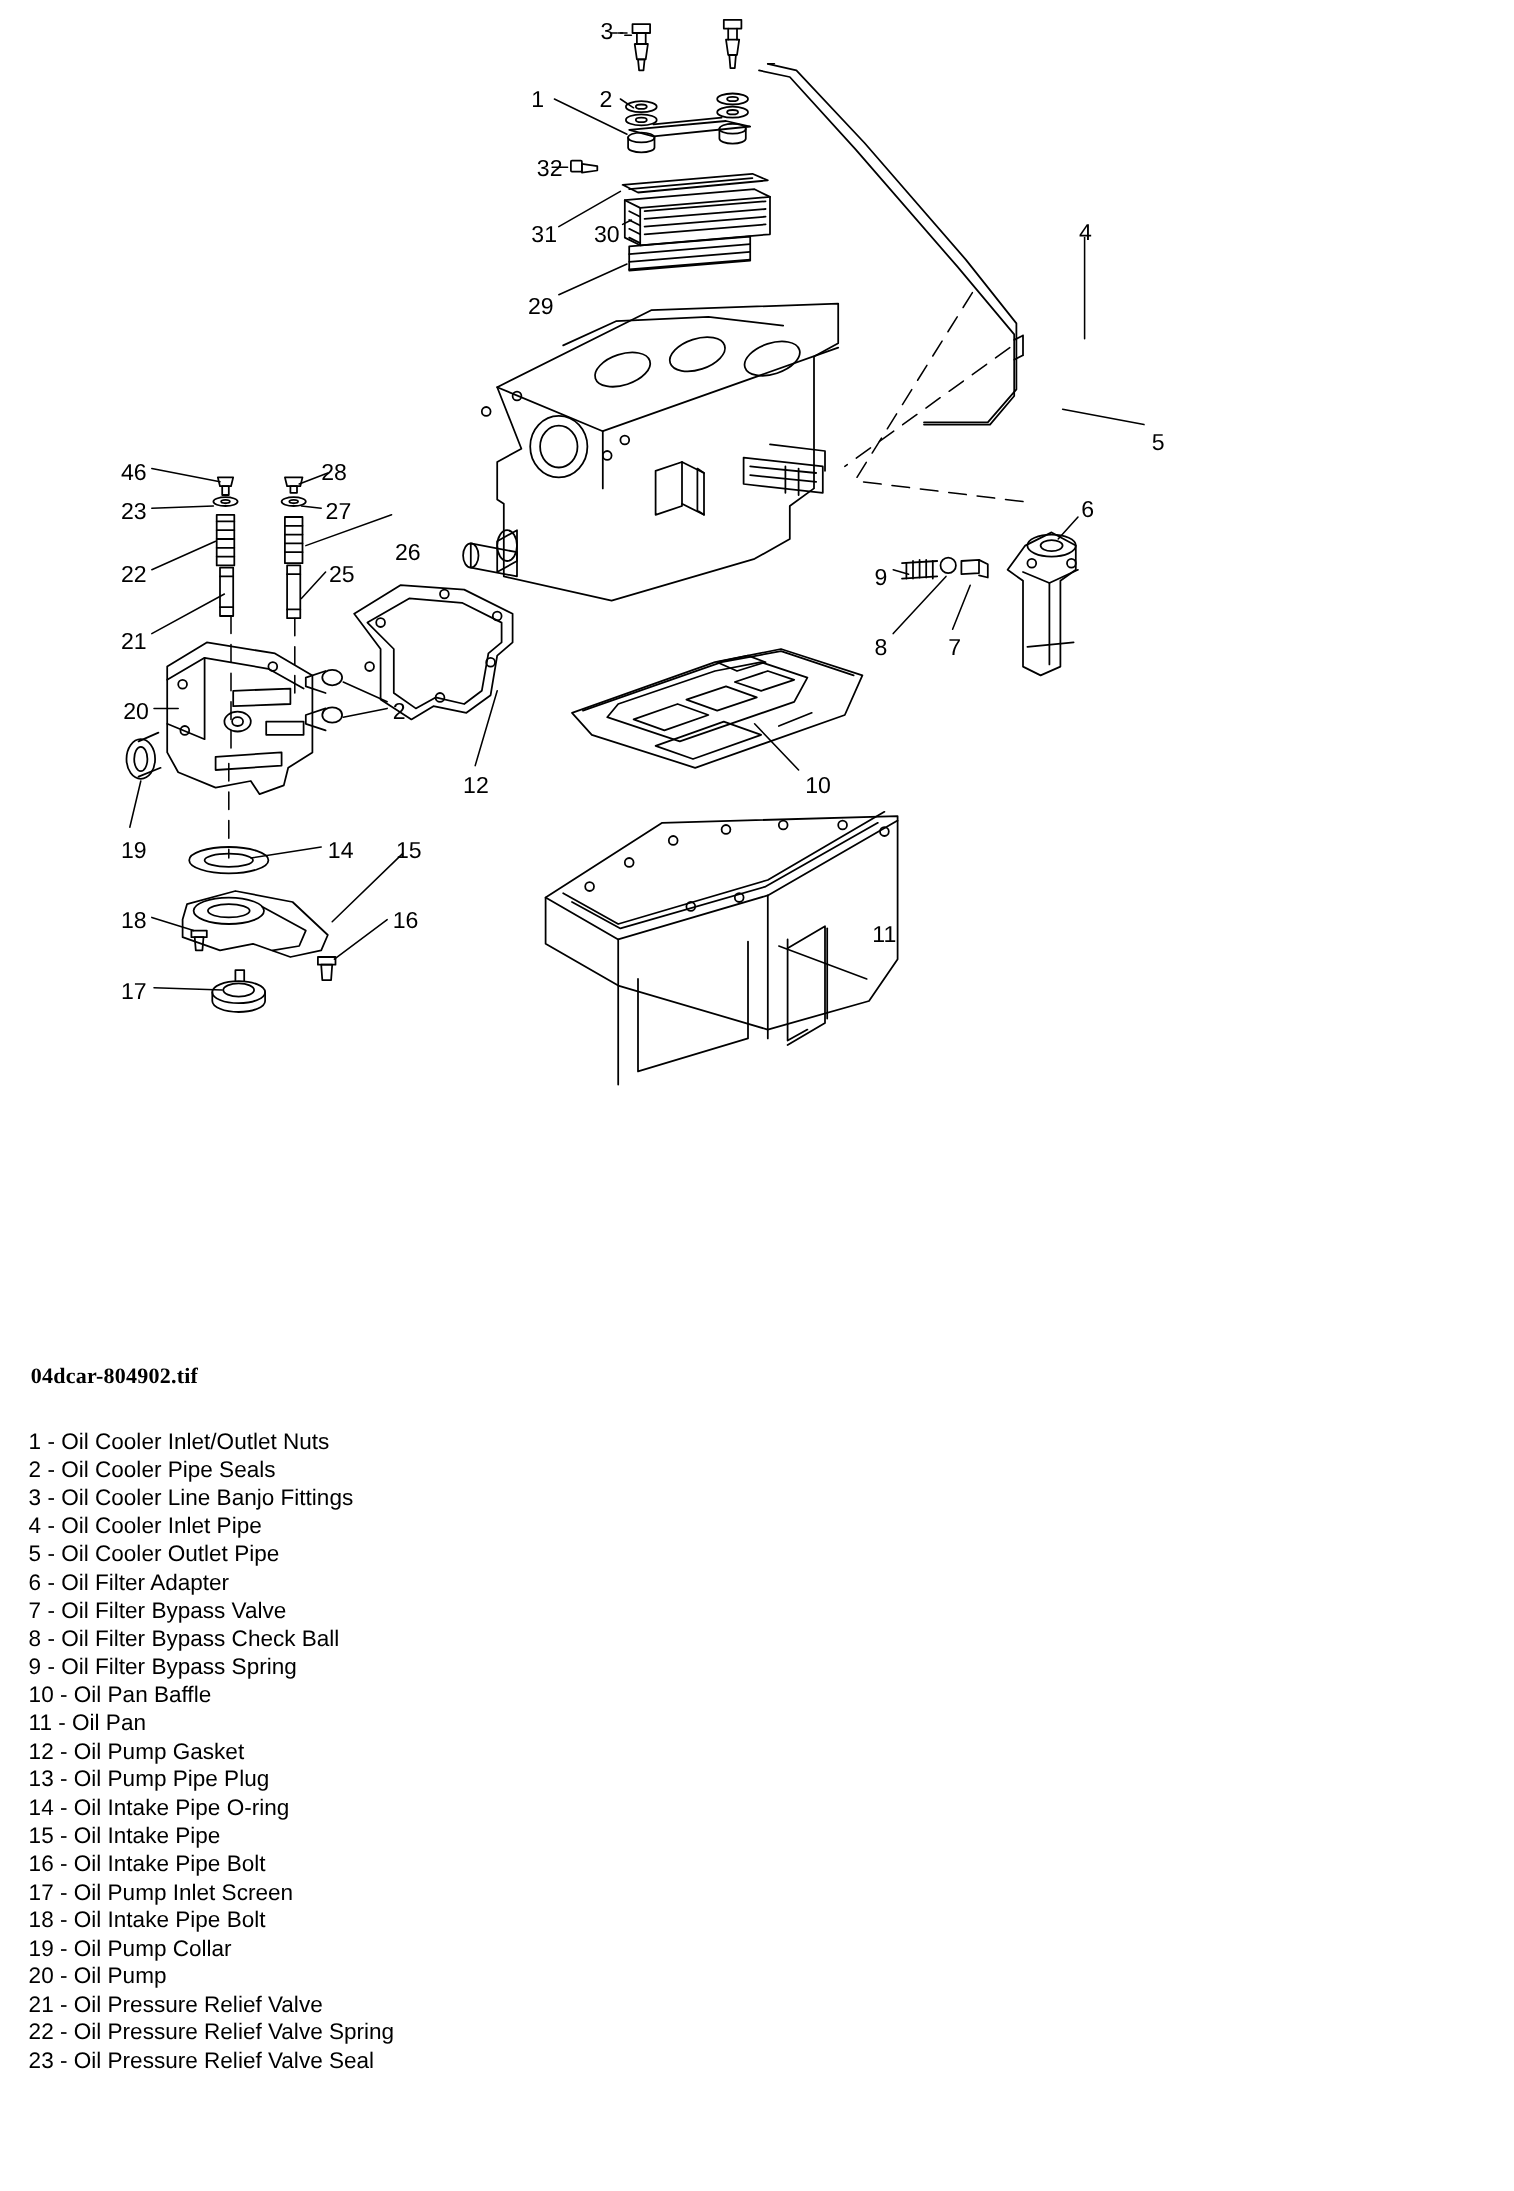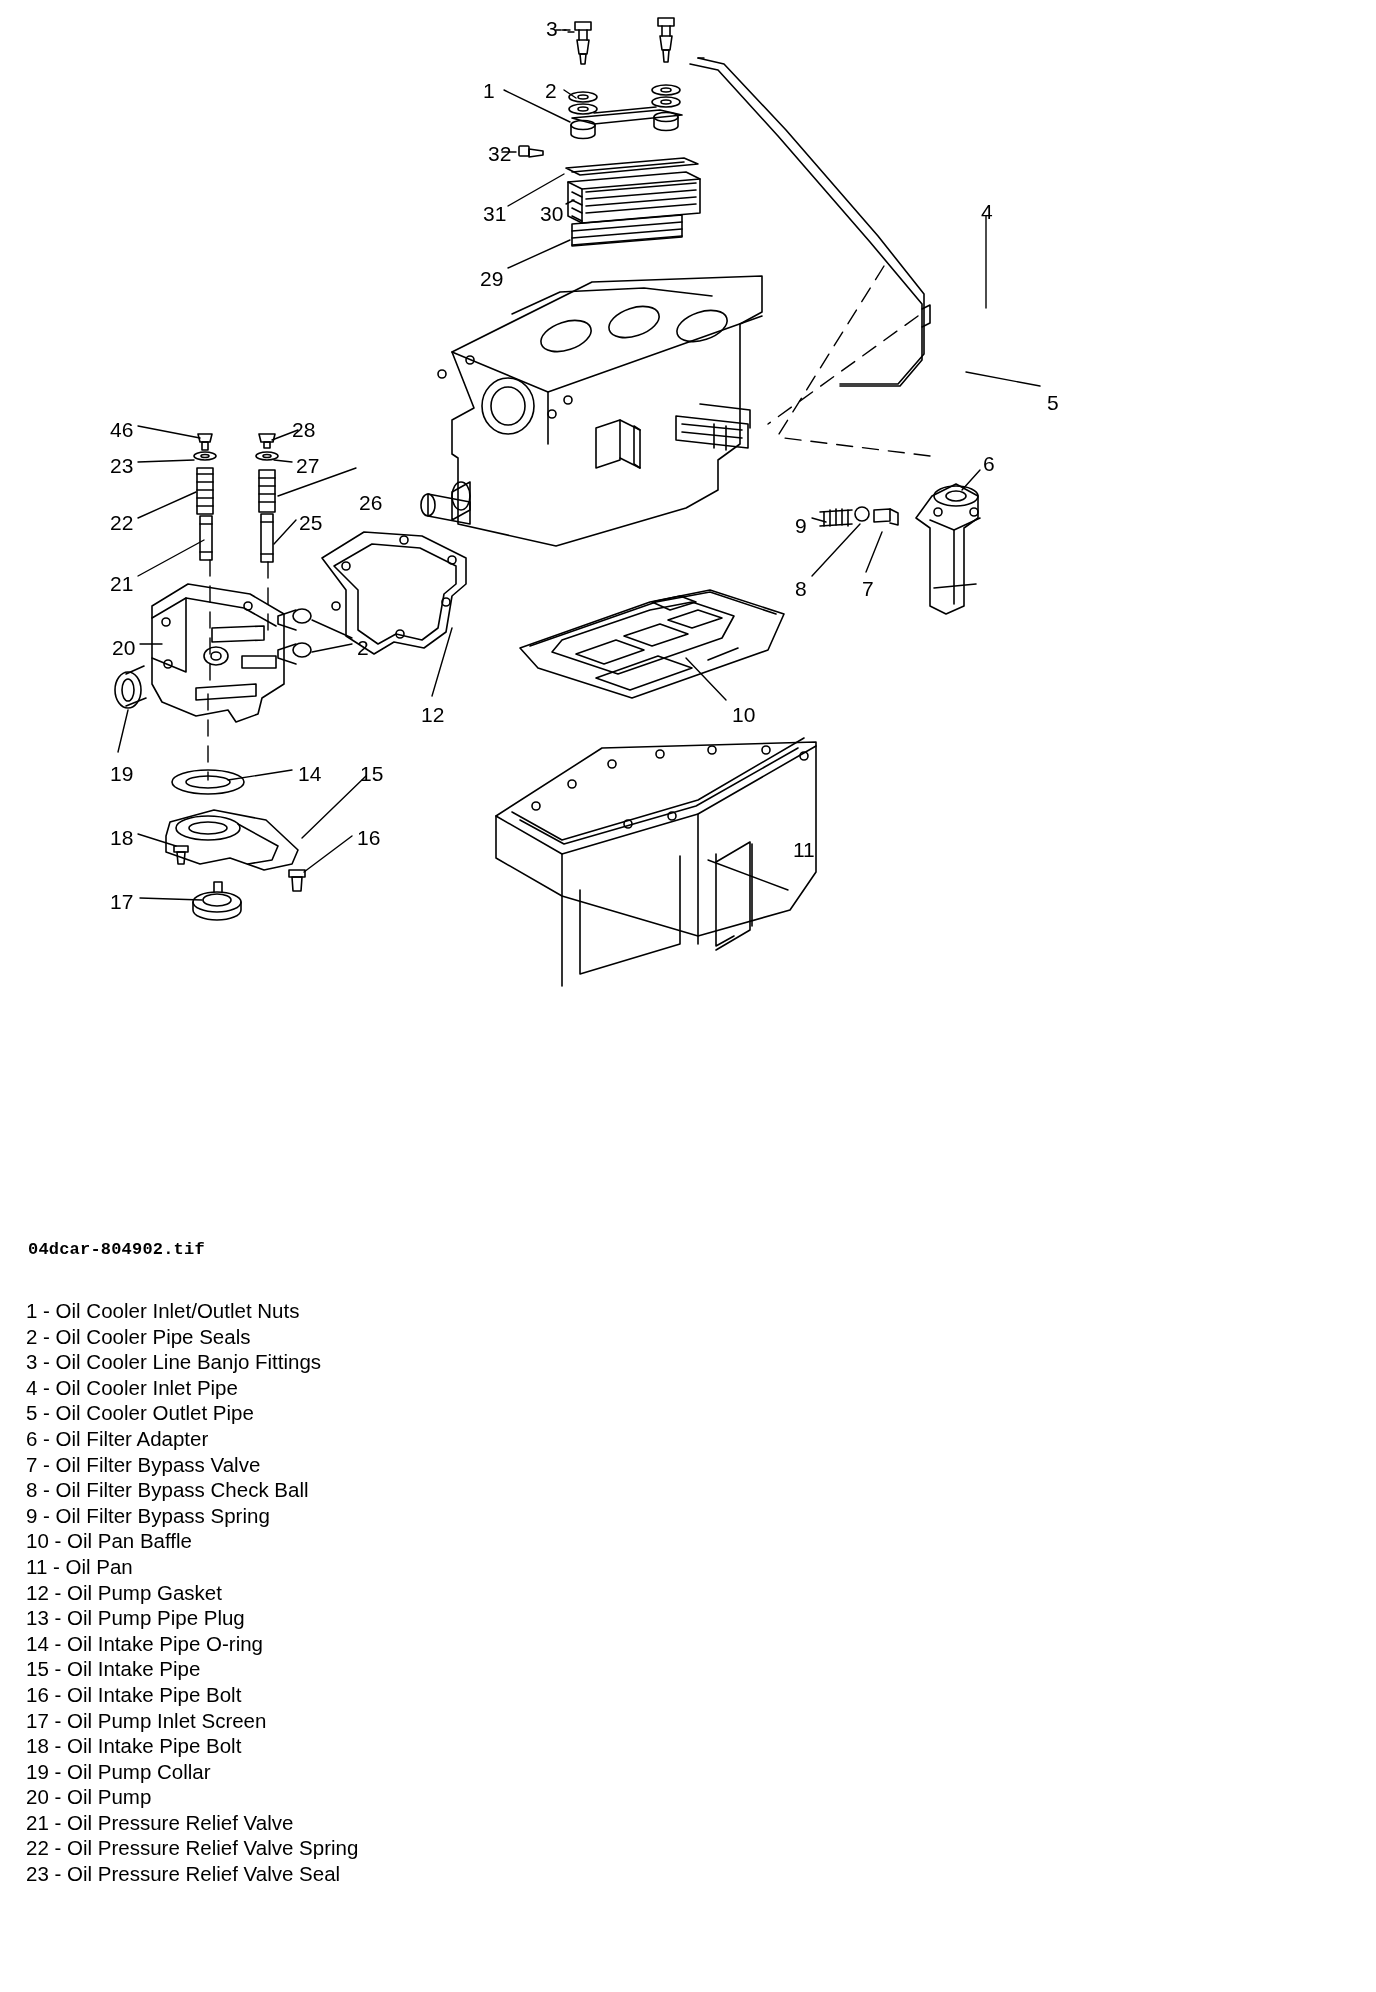--- a/index.html
+++ b/index.html
@@ -37,23 +37,23 @@
     font-size: 21px;
     color: #000000;
     white-space: nowrap;
     line-height: 1;
   }
   
   #file-caption {
     position: absolute;
     left: 28px;
     top: 1240px;
-    font-family: Liberation Mono, monospace;
+    font-family: Liberation Serif, serif;
     font-weight: bold;
-    font-size: 17px;
+    font-size: 20px;
     letter-spacing: 0.2px;
     text-align: right;
   }
   
   #legend {
     position: absolute;
     left: 26px;
     top: 1298px;
     width: 700px;
   }

